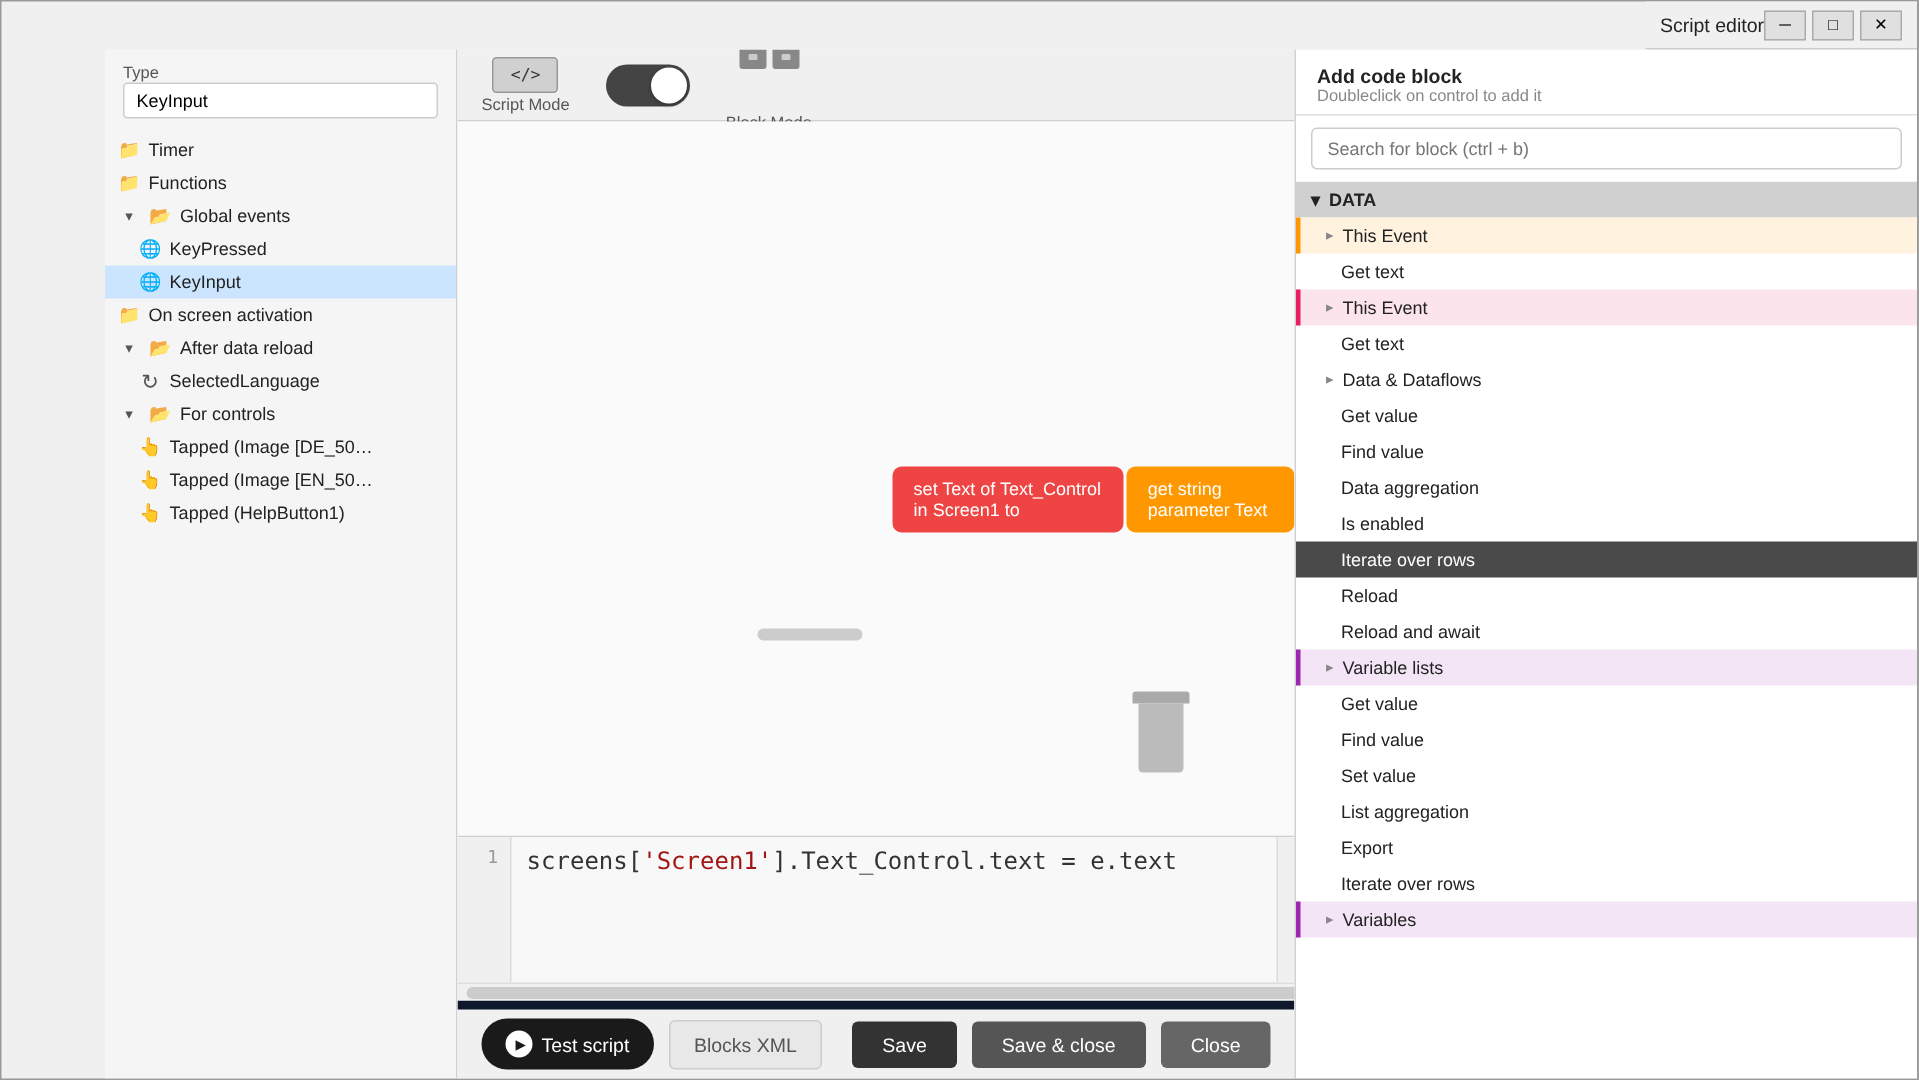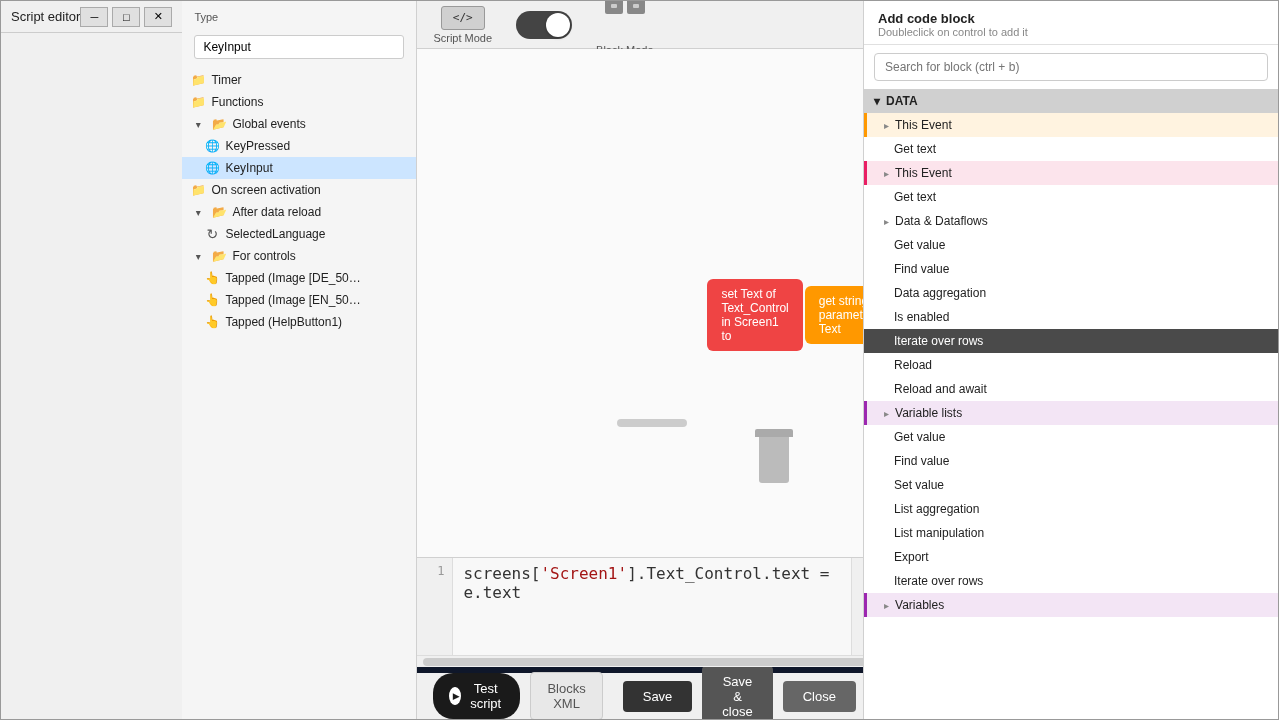--- a/index.html
+++ b/index.html
@@ -11,21 +11,22 @@
       width: 1279px;
       height: 720px;
       overflow: hidden;
     }
     .window {
       width: 1279px;
       height: 720px;
       background: #f0f0f0;
       border: 1px solid #999;
       display: flex;
-      flex-direction: row;
+      flex-direction: column;
+      align-items: flex-end;
     }
     .titlebar {
       background: #f0f0f0;
       height: 32px;
       display: flex;
       align-items: center;
       padding: 0 10px;
       border-bottom: 1px solid #ccc;
       flex-shrink: 0;
     }
@@ -63,21 +64,21 @@
       flex-direction: column;
       overflow: hidden;
       flex-shrink: 0;
     }
     .sidebar-type-section {
       padding: 10px 12px 6px 12px;
     }
     .sidebar-type-label {
       font-size: 11px;
       color: #555;
-      margin-bottom: 12px;
+      margin-bottom: 0;
     }
     .sidebar-type-input {
       width: 100%;
       padding: 4px 8px;
       border: 1px solid #ccc;
       border-radius: 3px;
       font-size: 12px;
       background: white;
     }
     .sidebar-tree {
@@ -652,23 +653,20 @@
         <div class="panel-item sub-item">
           <span>Find value</span>
         </div>
         <div class="panel-item sub-item">
           <span>Set value</span>
         </div>
         <div class="panel-item sub-item">
           <span>List aggregation</span>
         </div>
         <div class="panel-item sub-item">
-          <span>List manipulation</span>
-        </div>
-        <div class="panel-item sub-item">
           <span>Export</span>
         </div>
         <div class="panel-item sub-item">
           <span>Iterate over rows</span>
         </div>
 
         <div class="panel-item highlighted3">
           <span class="arrow-icon">▸</span>
           <span>Variables</span>
         </div>

